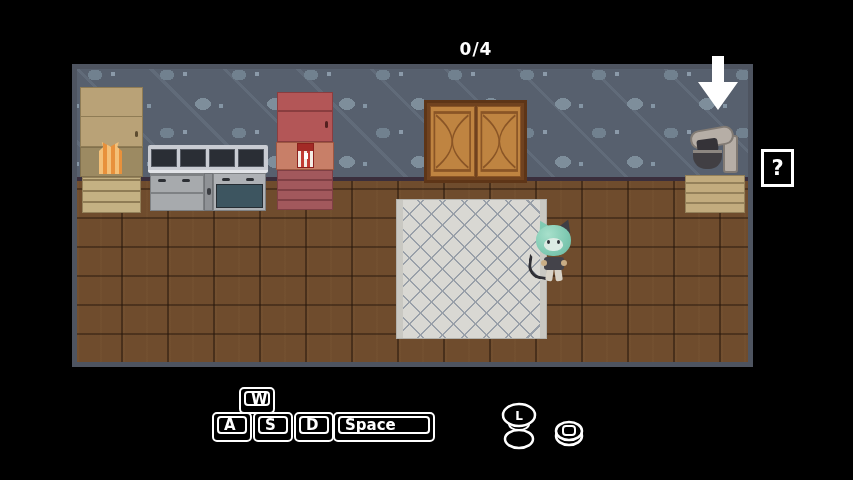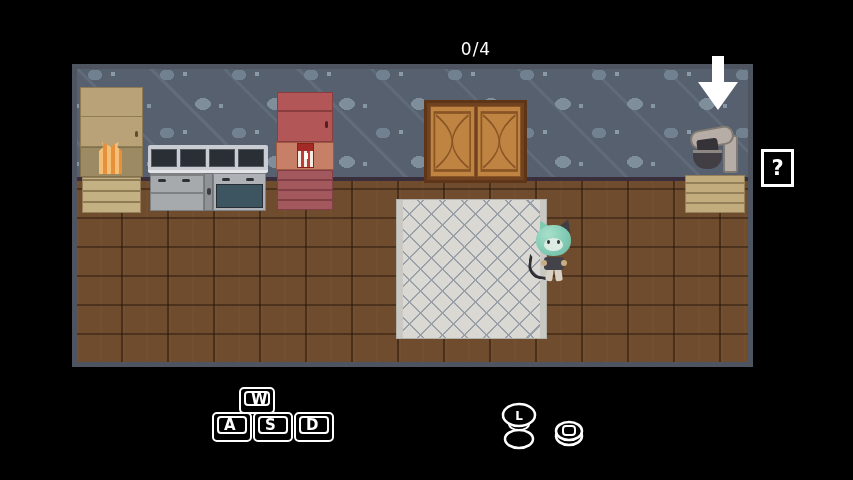--- a/index.html
+++ b/index.html
@@ -1,21 +1,21 @@
 <!DOCTYPE html>
 <html><head>
 <meta charset="utf-8">
 <style>
   html,body{margin:0;padding:0;background:#000;}
   #stage{position:relative;width:853px;height:480px;background:#000;overflow:hidden;
          font-family:"DejaVu Sans",sans-serif;}
 
   
   #counter{position:absolute;left:446px;top:39px;width:60px;text-align:center;
-           color:#fff;font-size:17px;font-weight:normal;letter-spacing:1px;}
+           color:#fff;font-size:17px;font-weight:bold;letter-spacing:1px;}
   #help-btn{position:absolute;left:761px;top:149px;width:33px;height:38px;background:#000;
             border:3px solid #fff;box-sizing:border-box;display:flex;align-items:center;
             justify-content:center;color:#fff;font-size:21px;font-weight:bold;cursor:pointer;}
 
   
   #game{position:absolute;left:72px;top:64px;width:681px;height:303px;
         border:5px solid #4e5460;box-sizing:border-box;overflow:hidden;}
   #wall{position:absolute;left:0;top:0;right:0;height:112px;background-color:#57606e;
         background-image:
           radial-gradient(13px 10px at 50% 50%, #7e8e9b 60%, rgba(0,0,0,0) 61%),
@@ -245,20 +245,23 @@
   </div>
   <div class="key" id="key-a">
     <div class="face">A</div>
   </div>
   <div class="key" id="key-s">
     <div class="face">S</div>
   </div>
   <div class="key" id="key-d">
     <div class="face">D</div>
   </div>
+  <div class="key" id="key-space">
+    <div class="face">Space</div>
+  </div>
 
   <svg class="mouse-icon" style="left:498px;top:402px;" width="42" height="48" viewBox="0 0 42 48">
     <ellipse cx="21" cy="37" rx="14" ry="9" fill="none" stroke="#fff" stroke-width="2.5"></ellipse>
     <ellipse cx="21" cy="22" rx="10" ry="6" fill="#000" stroke="#fff" stroke-width="2"></ellipse>
     <ellipse cx="21" cy="13" rx="16" ry="11" fill="#000" stroke="#fff" stroke-width="2.5"></ellipse>
     <text x="21" y="18" text-anchor="middle" fill="#fff" font-size="12" font-weight="bold" font-family="DejaVu Sans, sans-serif">L</text>
   </svg>
 
   <svg class="mouse-icon" style="left:551px;top:416px;" width="36" height="34" viewBox="0 0 36 34">
     <ellipse cx="18" cy="20" rx="13" ry="9" fill="none" stroke="#fff" stroke-width="2.5"></ellipse>

